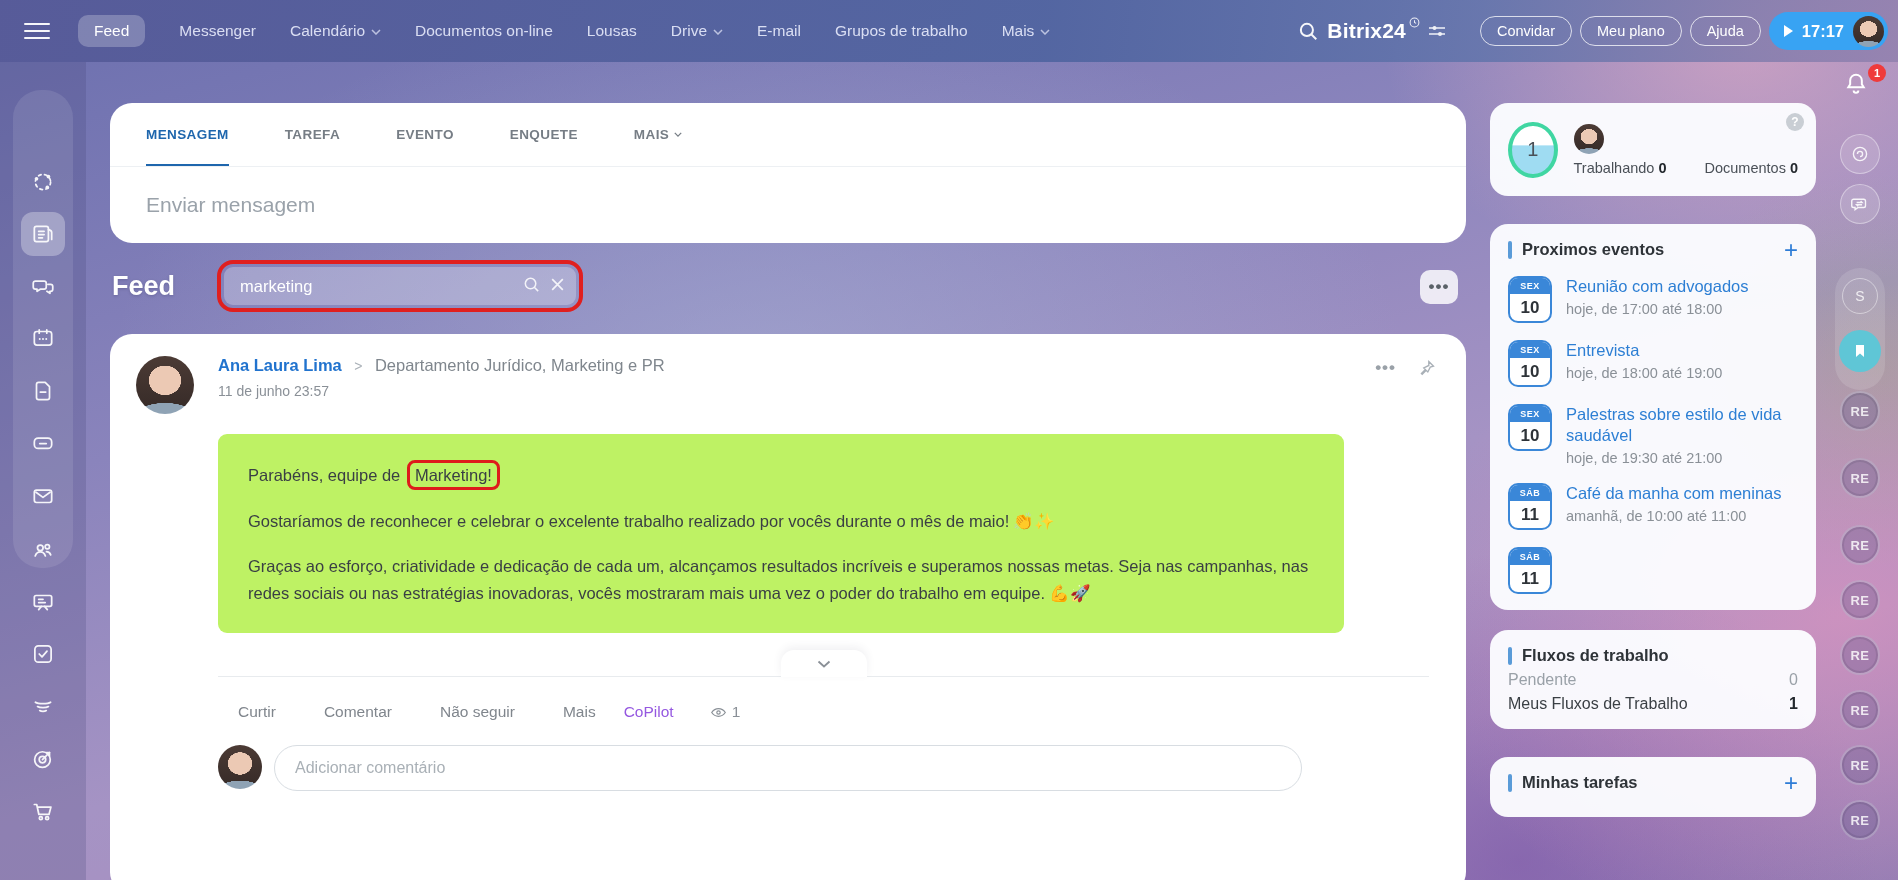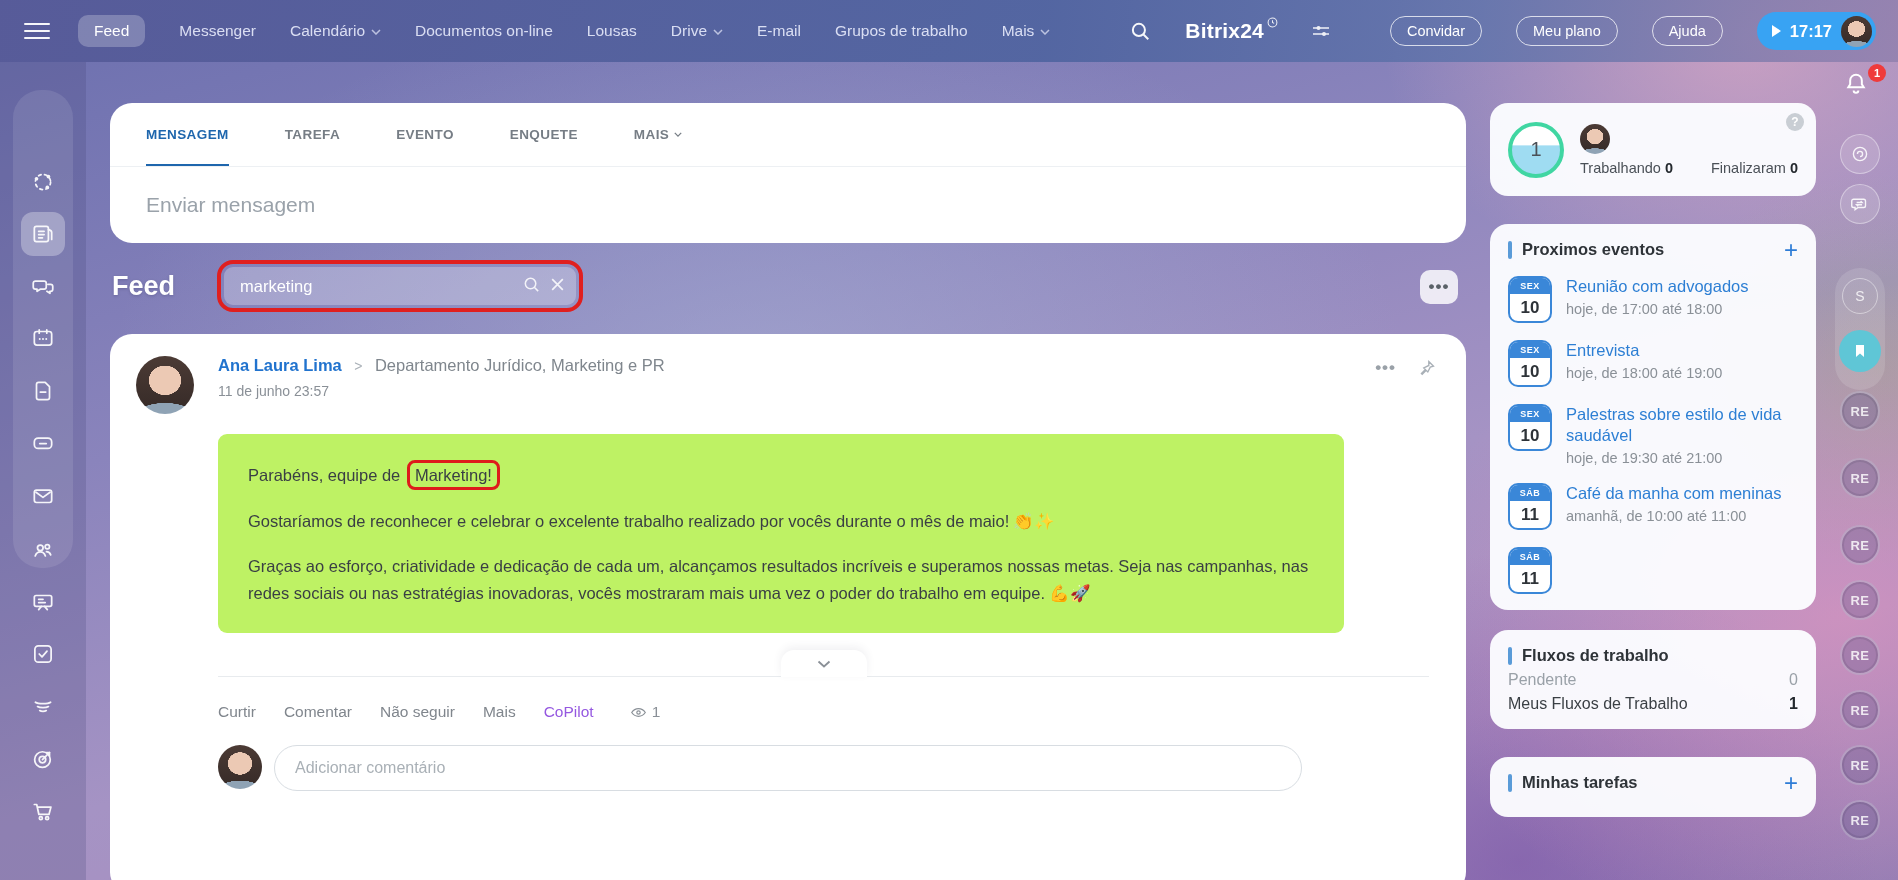--- a/index.html
+++ b/index.html
@@ -18,21 +18,21 @@
 
   
   .topbar{position:absolute;left:0;top:0;width:1898px;height:62px;display:flex;align-items:center;
     background:linear-gradient(90deg, rgba(86,90,152,0.95) 0%, rgba(80,100,160,0.93) 55%, rgba(97,116,171,0.86) 78%, rgba(142,126,172,0.78) 100%);}
   .hamburger{width:26px;margin:0 28px 0 24px;cursor:pointer;}
   .hamburger span{display:block;height:2.4px;background:#fff;border-radius:2px;margin:4.6px 0;opacity:.95;}
   .nav{display:flex;align-items:center;gap:34px;}
   .nav-item{color:rgba(229,232,250,0.92);font-size:15.5px;display:flex;align-items:center;gap:6px;cursor:pointer;white-space:nowrap;}
   .nav-item.active{background:rgba(255,255,255,0.24);color:#fff;padding:7px 16px;border-radius:10px;}
   .chev{opacity:.75;margin-top:2px;}
-  .tb-right{margin-left:auto;display:flex;align-items:center;gap:34px;padding-right:22px;}
+  .tb-right{margin-left:auto;display:flex;align-items:center;gap:8px;padding-right:10px;}
   .tb-search{color:#fff;opacity:.95;width:22px;height:22px;cursor:pointer;}
   .brand{color:#fff;font-size:21px;font-weight:bold;letter-spacing:.2px;display:flex;align-items:flex-start;gap:3px;}
   .brand .clock{margin-top:-2px;opacity:.9;}
   .tb-filter{opacity:.9;cursor:pointer;margin-right:26px;}
   .pill{border:1.5px solid rgba(255,255,255,0.75);color:#fff;border-radius:18px;padding:6px 16px;font-size:14.5px;cursor:pointer;white-space:nowrap;}
   .timer{background:#38a3f3;border-radius:19px;height:38px;display:flex;align-items:center;gap:9px;padding:0 4px 0 15px;cursor:pointer;}
   .play{width:0;height:0;border-left:9px solid #fff;border-top:6px solid transparent;border-bottom:6px solid transparent;}
   .timer b{color:#fff;font-size:16.5px;}
   .avatar{border-radius:50%;background:
       radial-gradient(ellipse 46% 42% at 50% 42%, #ecc9b4 0 60%, transparent 61%),
@@ -85,21 +85,21 @@
   .msgbox p{margin-bottom:18px;}
   .msgbox p:last-child{margin-bottom:0;}
   .hl-red{border:3px solid #de1b1b;border-radius:8px;padding:0 5px;margin-left:2px;display:inline-block;line-height:24px;}
 
   .expand-wrap{margin-left:82px;width:1211px;position:relative;margin-top:18px;height:26px;border-bottom:1px solid #e8ebee;}
   .expand-tab{position:absolute;left:50%;transform:translateX(-50%);bottom:-1px;width:86px;height:27px;background:#fff;
     border-radius:13px 13px 0 0;box-shadow:0 -3px 8px rgba(60,70,90,0.08);display:flex;align-items:center;justify-content:center;cursor:pointer;}
   .expand-tab svg{stroke:#8a9097;fill:none;stroke-width:1.8;}
 
   .post-actions{margin:26px 0 0 82px;display:flex;align-items:center;gap:28px;font-size:15.5px;color:#80868d;}
-  .post-actions .act{cursor:pointer;}
+  .post-actions .act{cursor:pointer;margin-left:20px;}
   .act-copilot{color:#9558e0;cursor:pointer;}
   .views{display:flex;align-items:center;gap:5px;color:#8a9097;margin-left:8px;}
   .views svg{width:17px;height:17px;stroke:#8a9097;fill:none;stroke-width:1.4;}
 
   .comment-row{margin:24px 0 0 82px;display:flex;gap:12px;align-items:flex-start;}
   .comment-avatar{width:44px;height:44px;flex:none;}
   .comment-input{flex:none;width:1028px;height:46px;border:1px solid #d8dde2;border-radius:23px;outline:none;
     font-size:16px;color:#3a3f44;padding:0 20px;font-family:inherit;background:#fff;}
   .comment-input::placeholder{color:#a9b0b6;}
 
@@ -431,21 +431,21 @@
 </div>
 
 <div class="rightcol">
 
   <div class="rcard status-card">
     <div class="gauge">1</div>
     <div class="status-right">
       <div class="avatar"></div>
       <div class="status-labels">
         <span><span>Trabalhando</span><b>0</b></span>
-        <span><span>Finalizaram</span><b>0</b></span>
+        <span><span>Documentos</span><b>0</b></span>
       </div>
     </div>
     <div class="help-dot">?</div>
   </div>
 
   <div class="rcard panel">
     <div class="panel-head">
       <div class="accent"></div>
       <div class="panel-title">Proximos eventos</div>
       <div class="plus">+</div>

